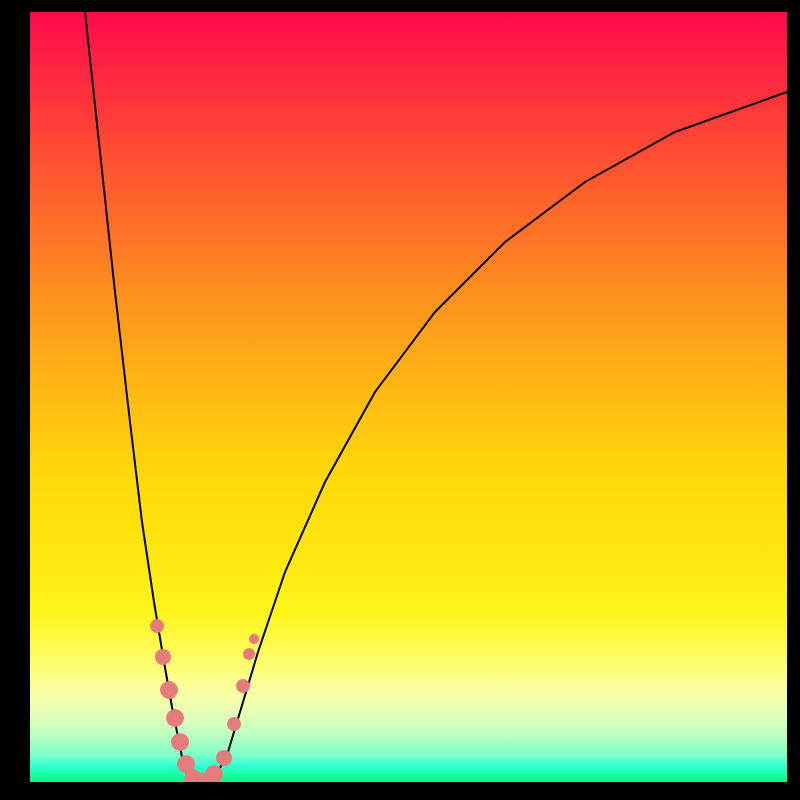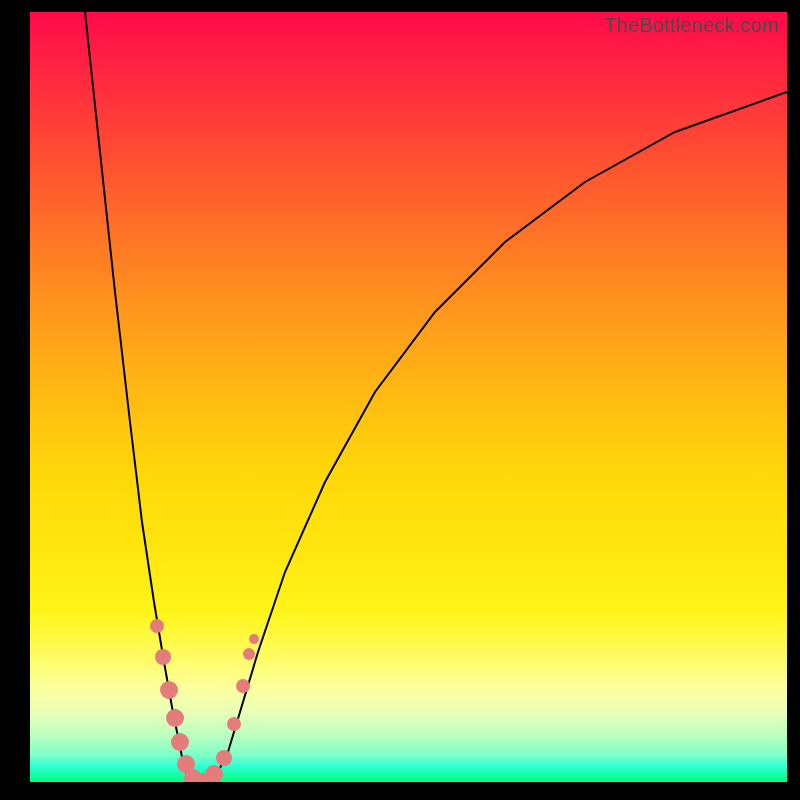--- a/index.html
+++ b/index.html
@@ -91,15 +91,14 @@
           <circle cx="173" cy="770" r="9" class="dot" fill="#e57c7c"></circle>
           <circle cx="184" cy="762" r="9" class="dot" fill="#e57c7c"></circle>
           <circle cx="194" cy="746" r="8" class="dot" fill="#e57c7c"></circle>
           <circle cx="204" cy="712" r="7" class="dot" fill="#e57c7c"></circle>
           <circle cx="213" cy="674" r="7" class="dot" fill="#e57c7c"></circle>
           <circle cx="219" cy="642" r="6" class="dot" fill="#e57c7c"></circle>
           <circle cx="224" cy="627" r="5" class="dot" fill="#e57c7c"></circle>
         </g>
     </svg>
 
-    <div class="watermark">TheBottleneck.com</div>
   </div>
 </div>
 
 </body></html>

